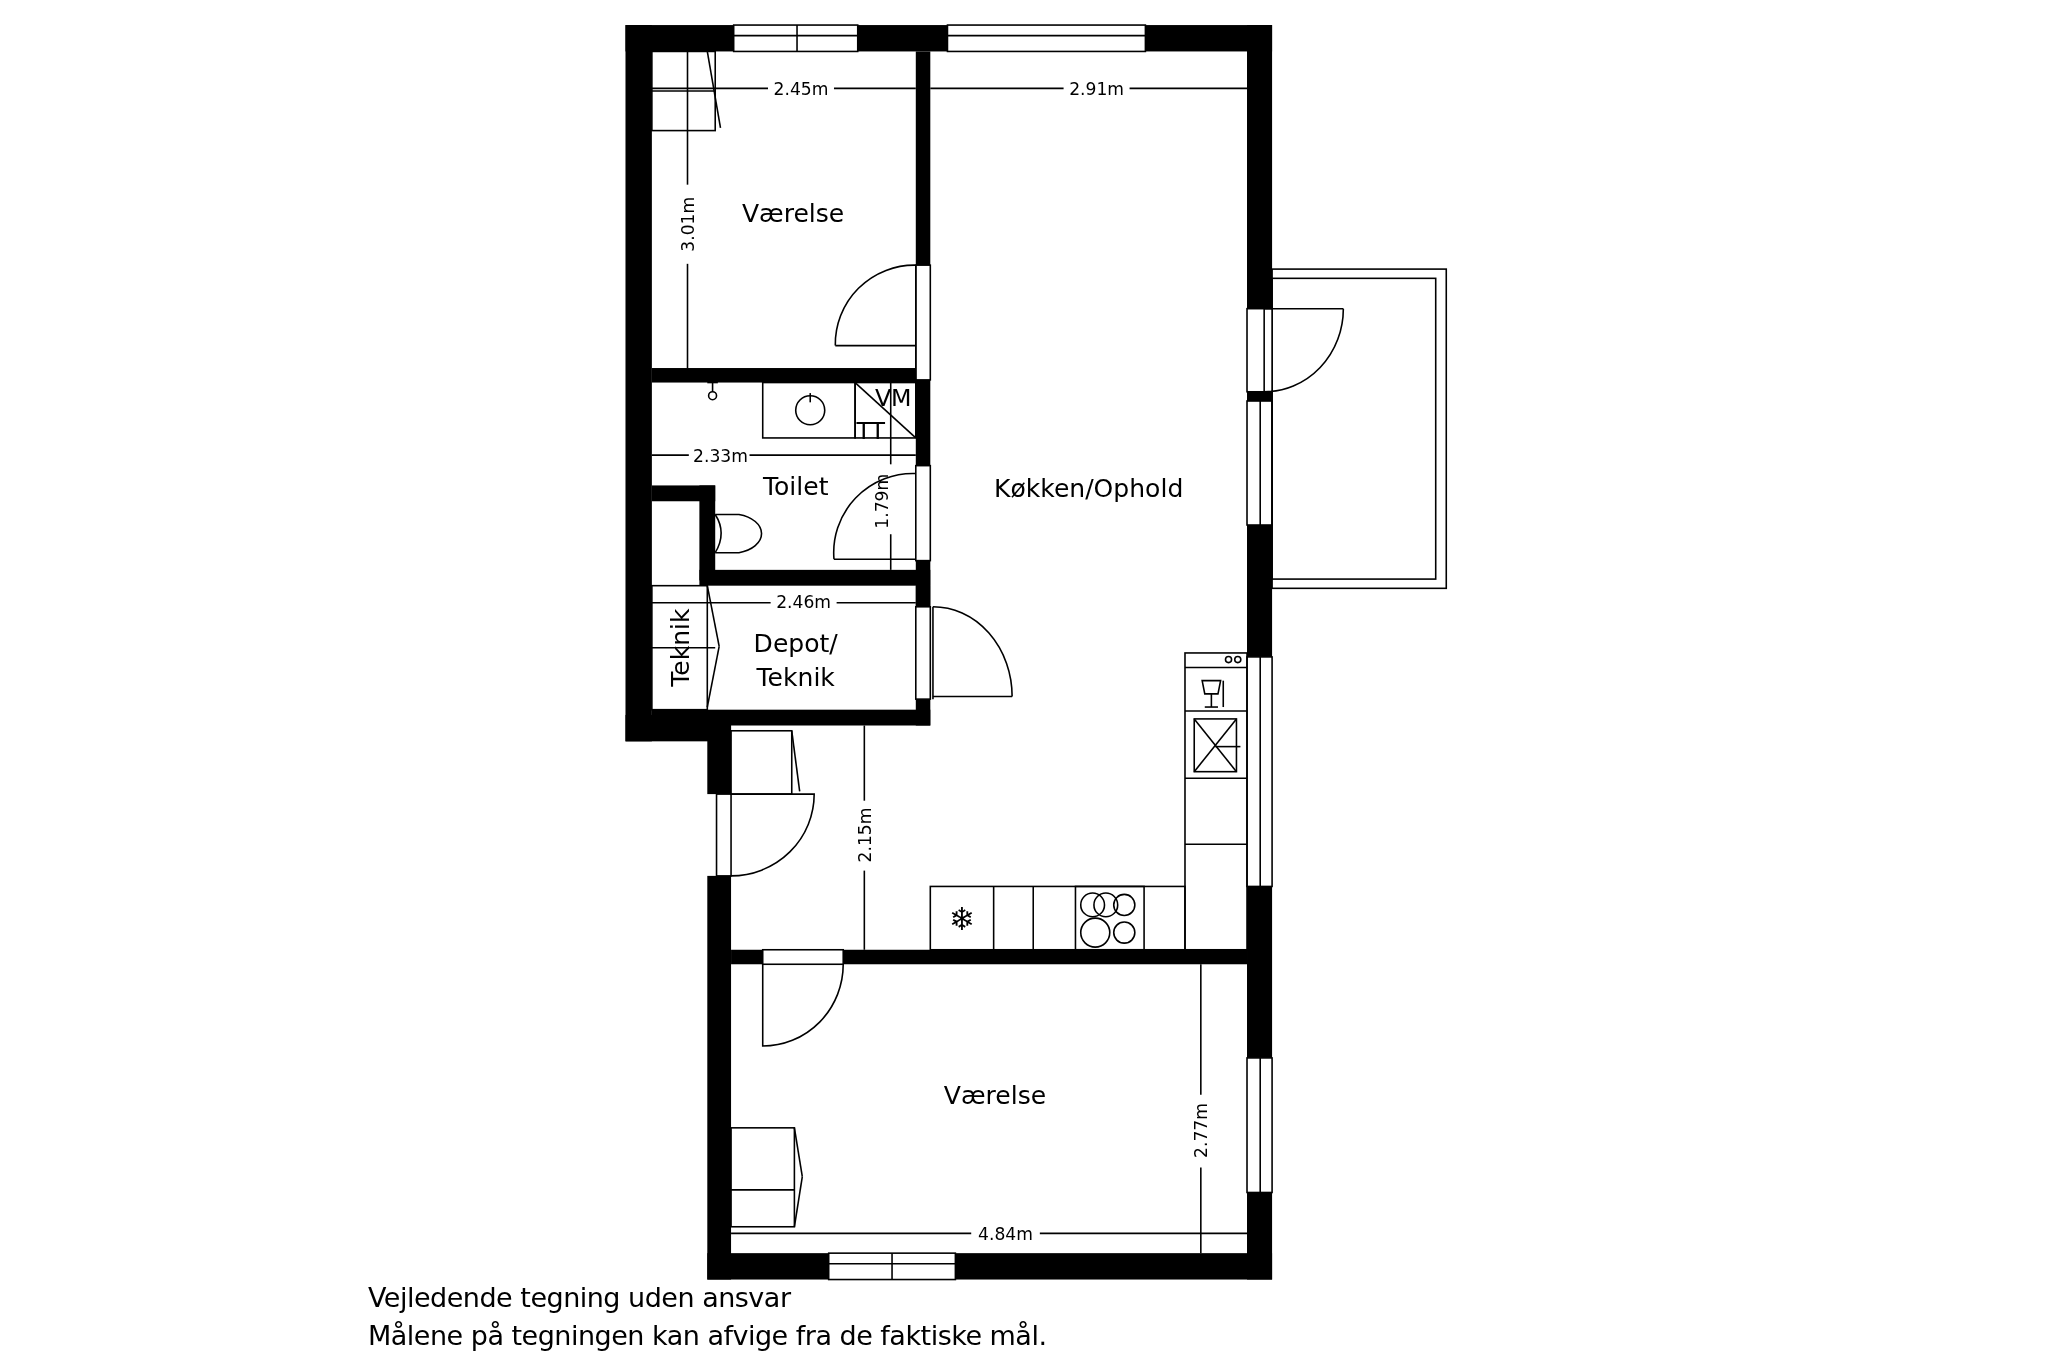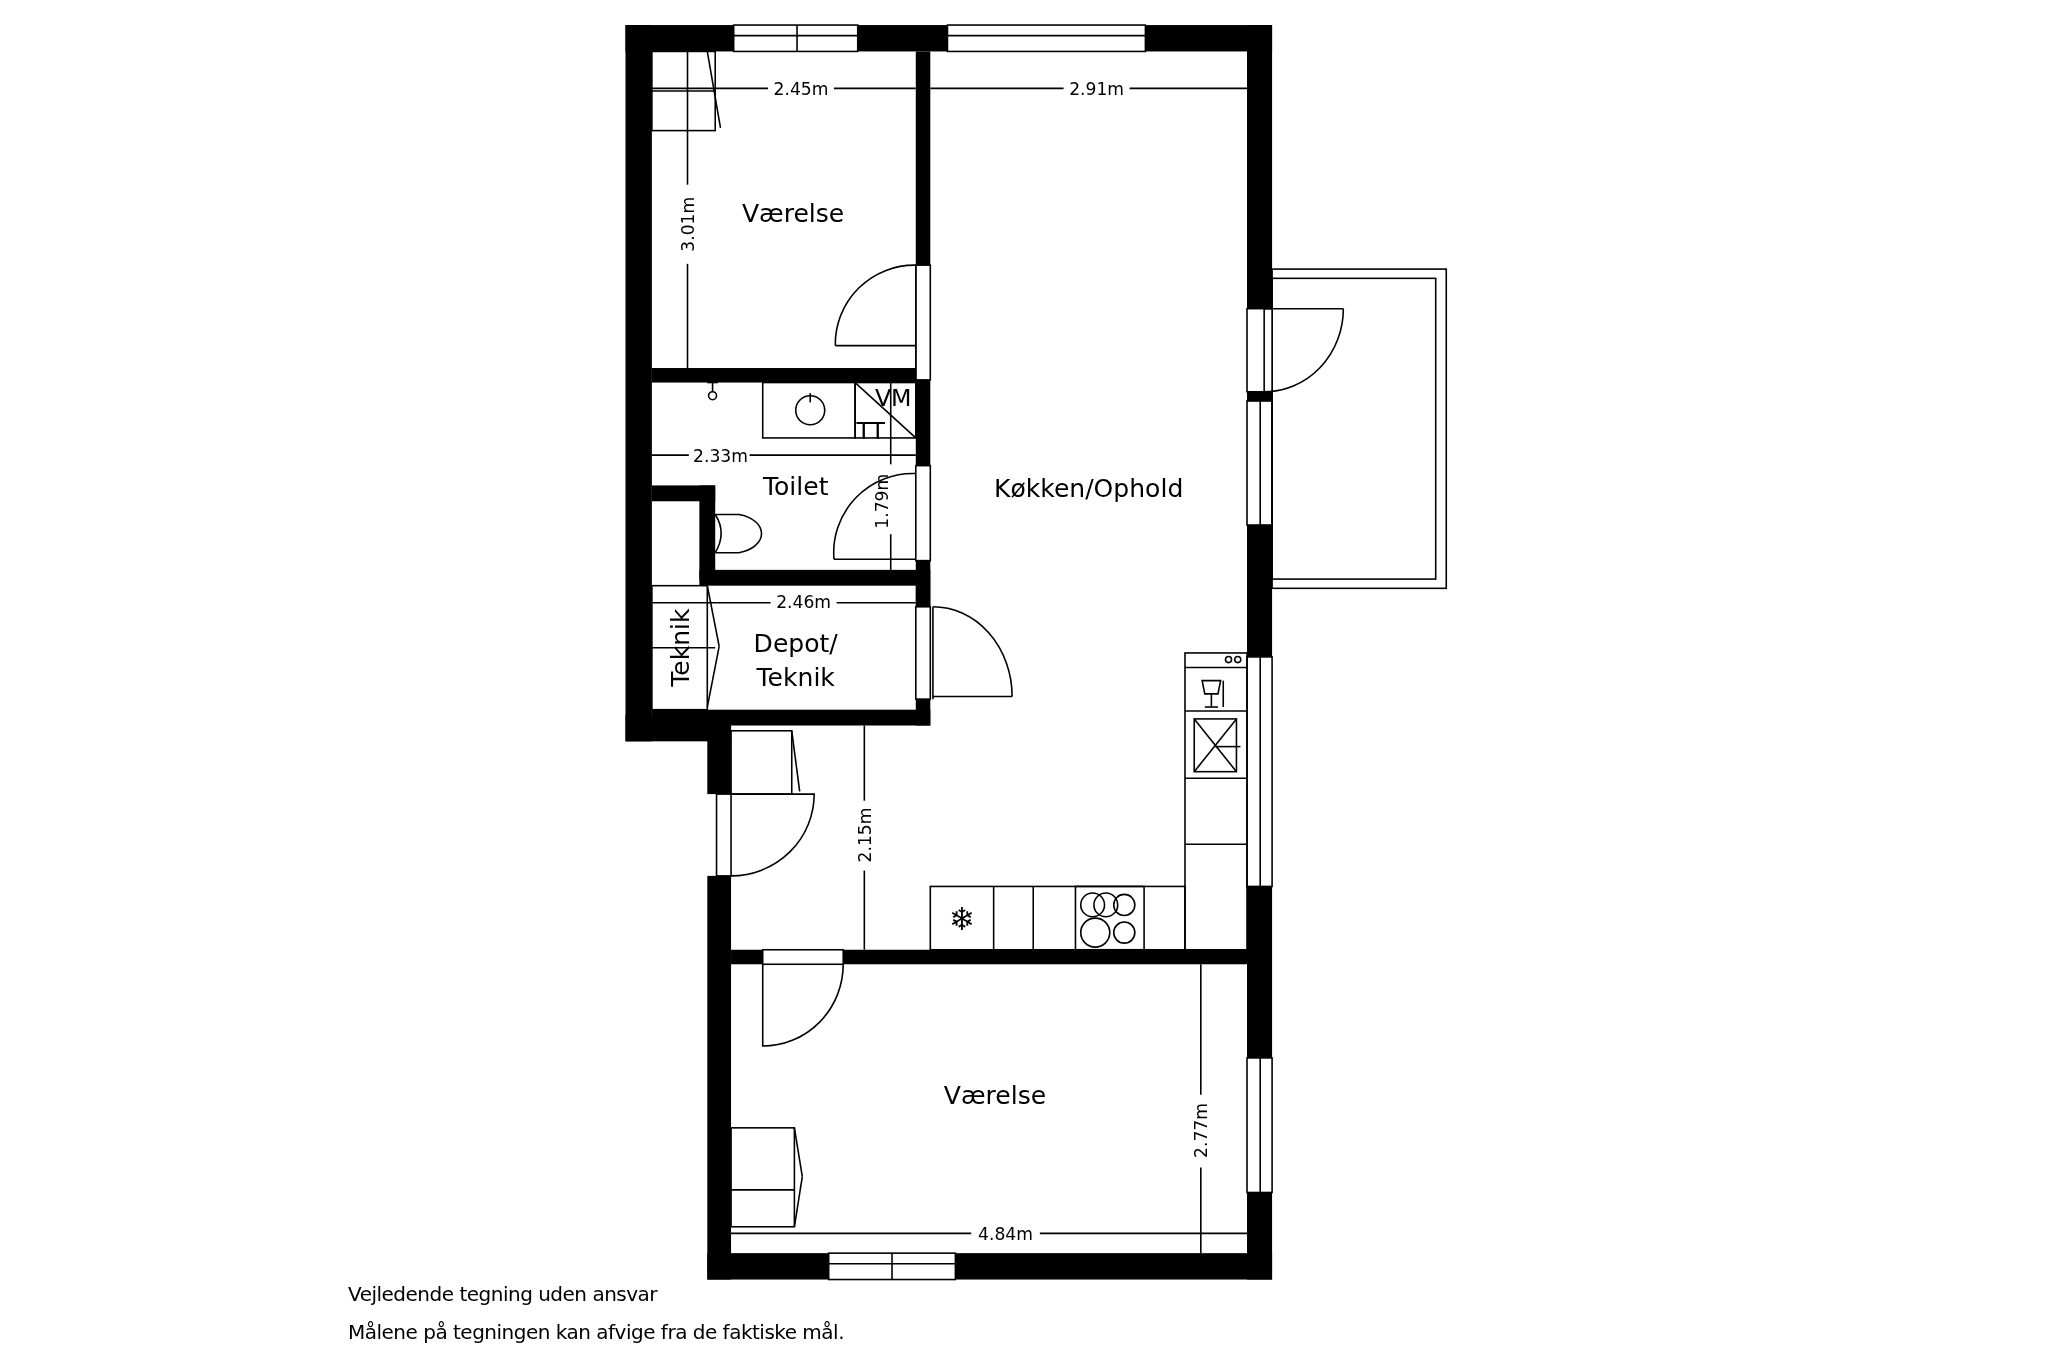--- a/index.html
+++ b/index.html
@@ -4,21 +4,21 @@
 <style>
   html,body{margin:0;padding:0;background:#fff;}
   body{width:2048px;height:1360px;overflow:hidden;position:relative;font-family:"Liberation Sans","DejaVu Sans",sans-serif;}
   #plan{position:absolute;left:0;top:0;width:2048px;height:1360px;}
   .wall{fill:#000;}
   .thin{fill:none;stroke:#000;stroke-width:1.2;}
   .win{fill:#fff;stroke:#000;stroke-width:1.2;}
   .room-label{font-family:"DejaVu Sans",sans-serif;font-size:19px;fill:#000;text-anchor:middle;}
   .dim{font-family:"DejaVu Sans",sans-serif;font-size:13px;fill:#000;text-anchor:middle;}
   .small{font-family:"DejaVu Sans",sans-serif;font-size:18px;fill:#000;}
-  .footer{position:absolute;left:348px;font-family:"DejaVu Sans",sans-serif;font-size:20px;color:#000;white-space:nowrap;letter-spacing:-0.5px;}
+  .footer{position:absolute;left:368px;font-family:"DejaVu Sans",sans-serif;font-size:27px;color:#000;white-space:nowrap;letter-spacing:-0.5px;}
   #foot1{top:1282px;}
   #foot2{top:1320px;text-align:right;}
 </style>
 </head>
 <body>
 
 <svg id="plan" viewBox="0 0 1552 1031" preserveAspectRatio="none" xmlns="http://www.w3.org/2000/svg">
 
   <g>
 

